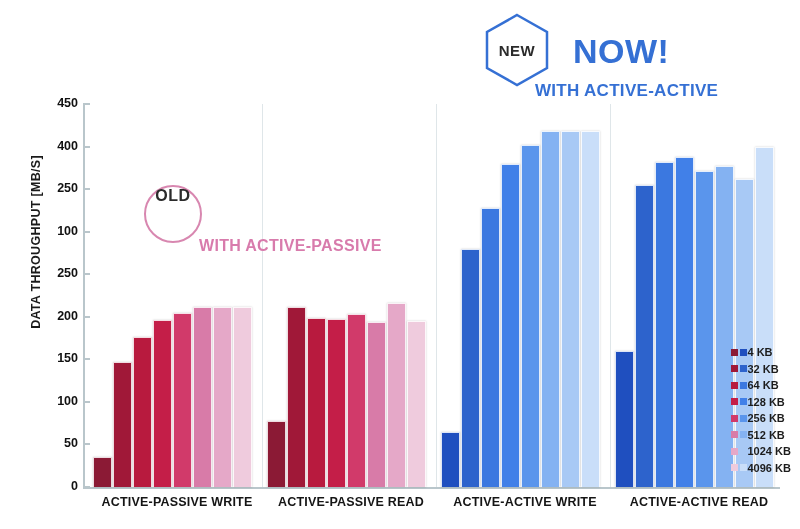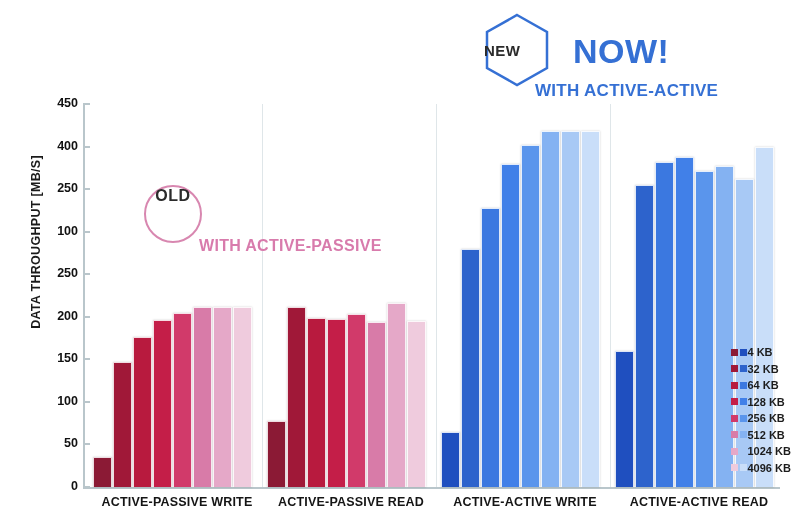--- a/index.html
+++ b/index.html
@@ -100,21 +100,21 @@
   #before-sub {
     position: absolute; left: 199px; top: 238px;
     font-size: 16px; font-weight: 800; color: #d87bac;
     letter-spacing: 0.3px; font-stretch: condensed; line-height: 1;
   }
 
   
   #new-badge {
     position: absolute; left: 484px; top: 13px;
     width: 66px; height: 74px;
-    display: flex; align-items: center; justify-content: flex-start;
+    display: flex; align-items: center; justify-content: center;
   }
   #new-badge svg { position:absolute; left:0; top:0; }
   #new-badge-text {
     position: relative;
     font-size: 15px; font-weight: 800; color: #2b2b2b;
     letter-spacing: 0.5px; font-stretch: condensed;
   }
   #now-head {
     position: absolute; left: 573px; top: 34px;
     font-size: 34px; font-weight: 800; color: #3570d4;

